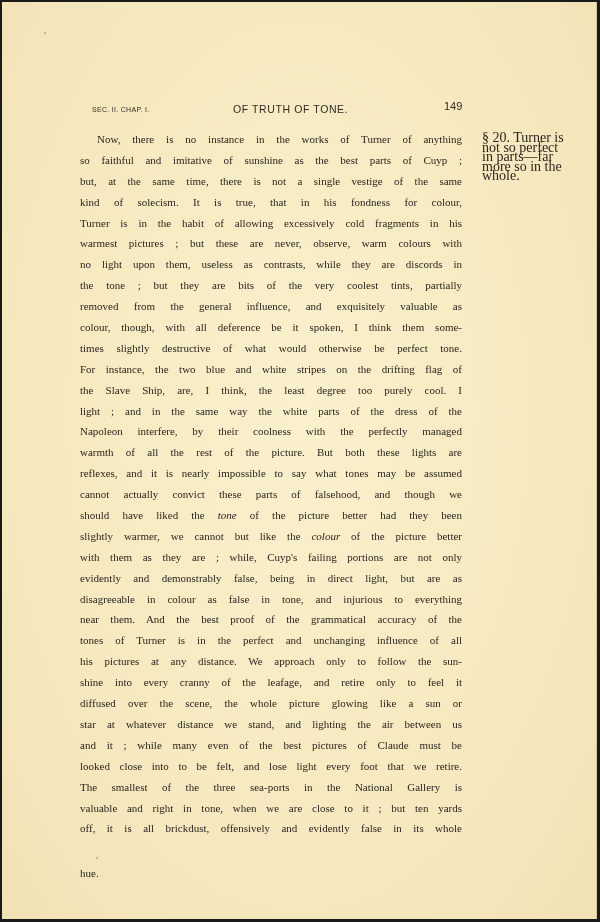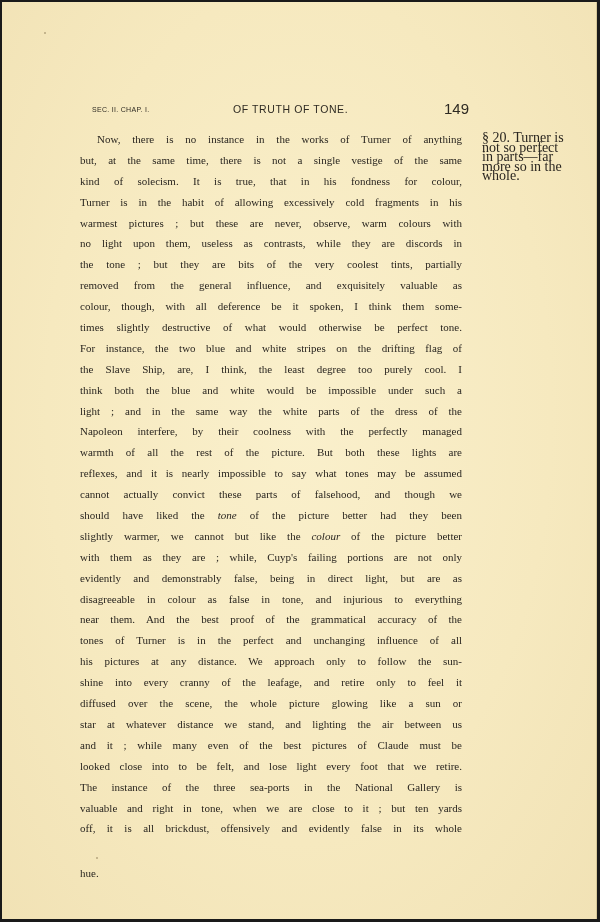--- a/index.html
+++ b/index.html
@@ -44,21 +44,21 @@
       left: 187px;
       top: 1px;
       font-size: 10.5px;
       letter-spacing: 0.6px;
       margin-left: 35px;
     }
     .rh-pagenum {
       position: absolute;
       left: 433px;
       top: -2px;
-      font-size: 15px;
+      font-size: 11px;
     }
     .body-text {
       position: absolute;
       left: 78px;
       top: 127px;
       width: 382px;
       font-family: "Liberation Serif", serif;
       font-size: 11px;
       line-height: 20.9px;
       color: #2a2620;
@@ -120,49 +120,49 @@
   <div class="sidenote">
     <span>§ 20. Turner is</span>
     <span>not so perfect</span>
     <span>in parts—far</span>
     <span>more so in the</span>
     <span>whole.</span>
   </div>
 
   <div class="body-text">
     <span class="line first">Now, there is no instance in the works of Turner of anything</span>
+    <span class="line">so faithful and imitative of sunshine as the best parts of Cuyp ;</span>
     <span class="line">but, at the same time, there is not a single vestige of the same</span>
     <span class="line">kind of solecism.   It is true, that in his fondness for colour,</span>
     <span class="line">Turner is in the habit of allowing excessively cold fragments in his</span>
     <span class="line">warmest pictures ; but these are never, observe, warm colours with</span>
     <span class="line">no light upon them, useless as contrasts, while they are discords in</span>
     <span class="line">the tone ; but they are bits of the very coolest tints, partially</span>
     <span class="line">removed from the general influence, and exquisitely valuable as</span>
     <span class="line">colour, though, with all deference be it spoken, I think them some-</span>
     <span class="line">times slightly destructive of what would otherwise be perfect tone.</span>
     <span class="line">For instance, the two blue and white stripes on the drifting flag of</span>
     <span class="line">the Slave Ship, are, I think, the least degree too purely cool.  I</span>
-    <span class="line">think both the blue and white would be impossible under such a</span>
     <span class="line">light ; and in the same way the white parts of the dress of the</span>
     <span class="line">Napoleon interfere, by their coolness with the perfectly managed</span>
     <span class="line">warmth of all the rest of the picture.   But both these lights are</span>
     <span class="line">reflexes, and it is nearly impossible to say what tones may be assumed</span>
     <span class="line">cannot actually convict these parts of falsehood, and though we</span>
     <span class="line"><span>should have liked the</span> <em>tone</em> <span>of the picture better had they been</span></span>
     <span class="line"><span>slightly warmer, we cannot but like the</span> <em>colour</em> <span>of the picture better</span></span>
     <span class="line">with them as they are ; while, Cuyp's failing portions are not only</span>
     <span class="line">evidently and demonstrably false, being in direct light, but are as</span>
     <span class="line">disagreeable in colour  as false in  tone, and injurious to everything</span>
     <span class="line">near them.   And the best proof of the grammatical accuracy of the</span>
     <span class="line">tones of Turner is in the perfect and unchanging influence of all</span>
     <span class="line">his pictures at any distance.   We approach only to follow the sun-</span>
     <span class="line">shine into every cranny of the leafage, and retire only to feel it</span>
     <span class="line">diffused over the scene, the whole picture glowing like a sun or</span>
     <span class="line">star at whatever distance we stand, and lighting the air between us</span>
     <span class="line">and it ; while many even of the best pictures of Claude must be</span>
     <span class="line">looked close into to be felt, and lose light every foot that we retire.</span>
-    <span class="line">The instance of the three sea-ports in the National Gallery is</span>
+    <span class="line">The smallest of the three sea-ports in the National Gallery is</span>
     <span class="line">valuable and right in tone, when we are close to it ; but ten yards</span>
     <span class="line">off, it is all brickdust, offensively and evidently false in its whole</span>
     <span class="line last">hue.</span>
   </div>
 
 </div>
 
 </body></html>

